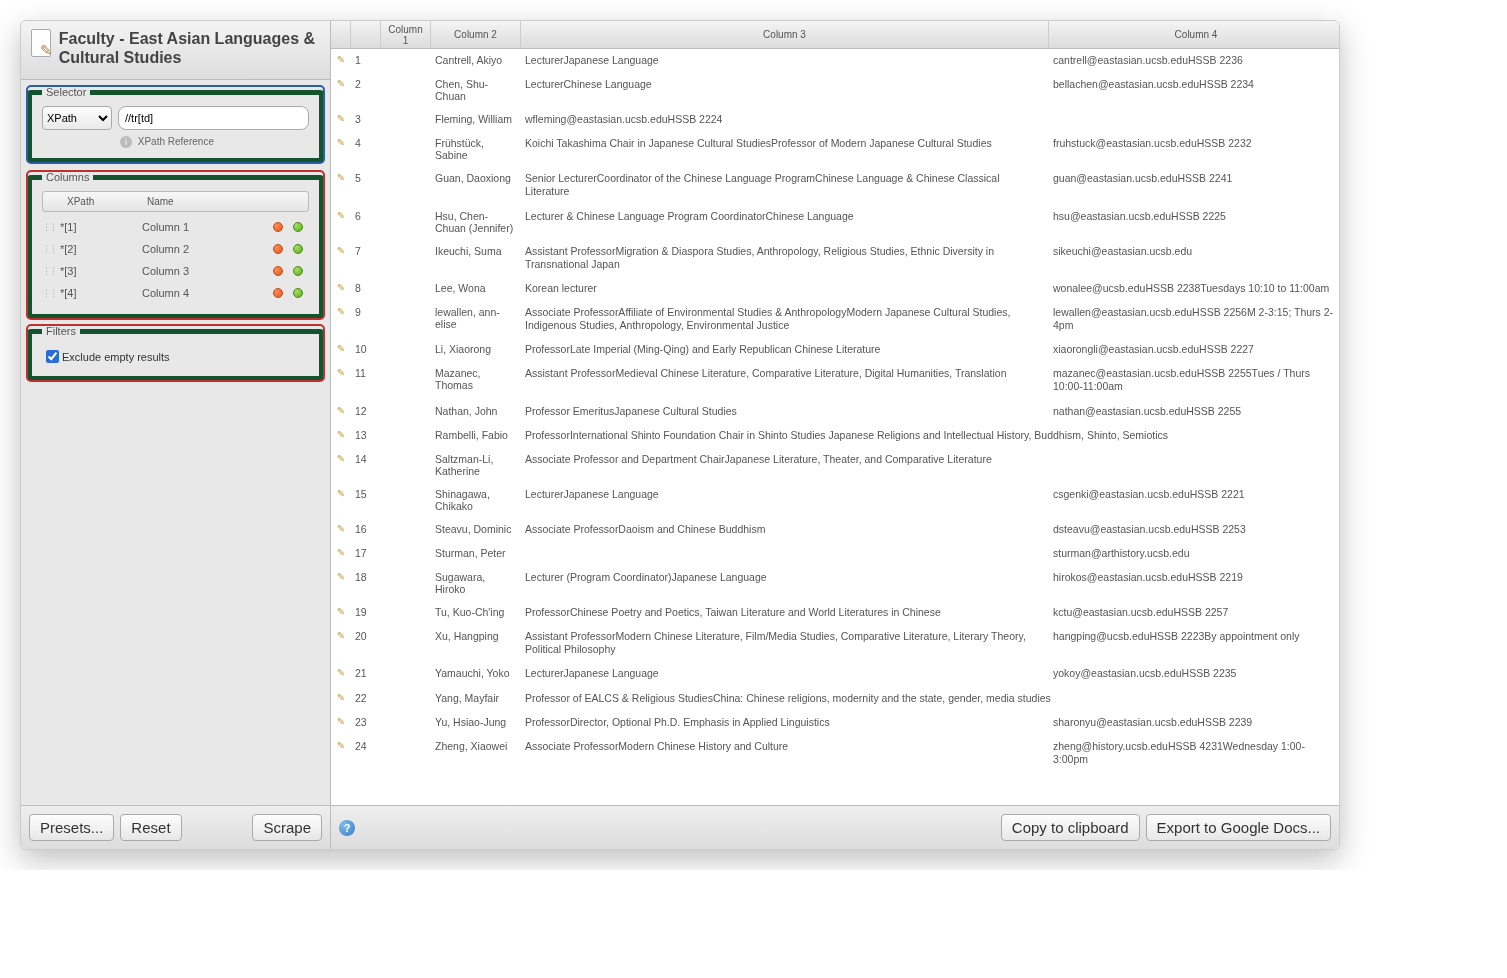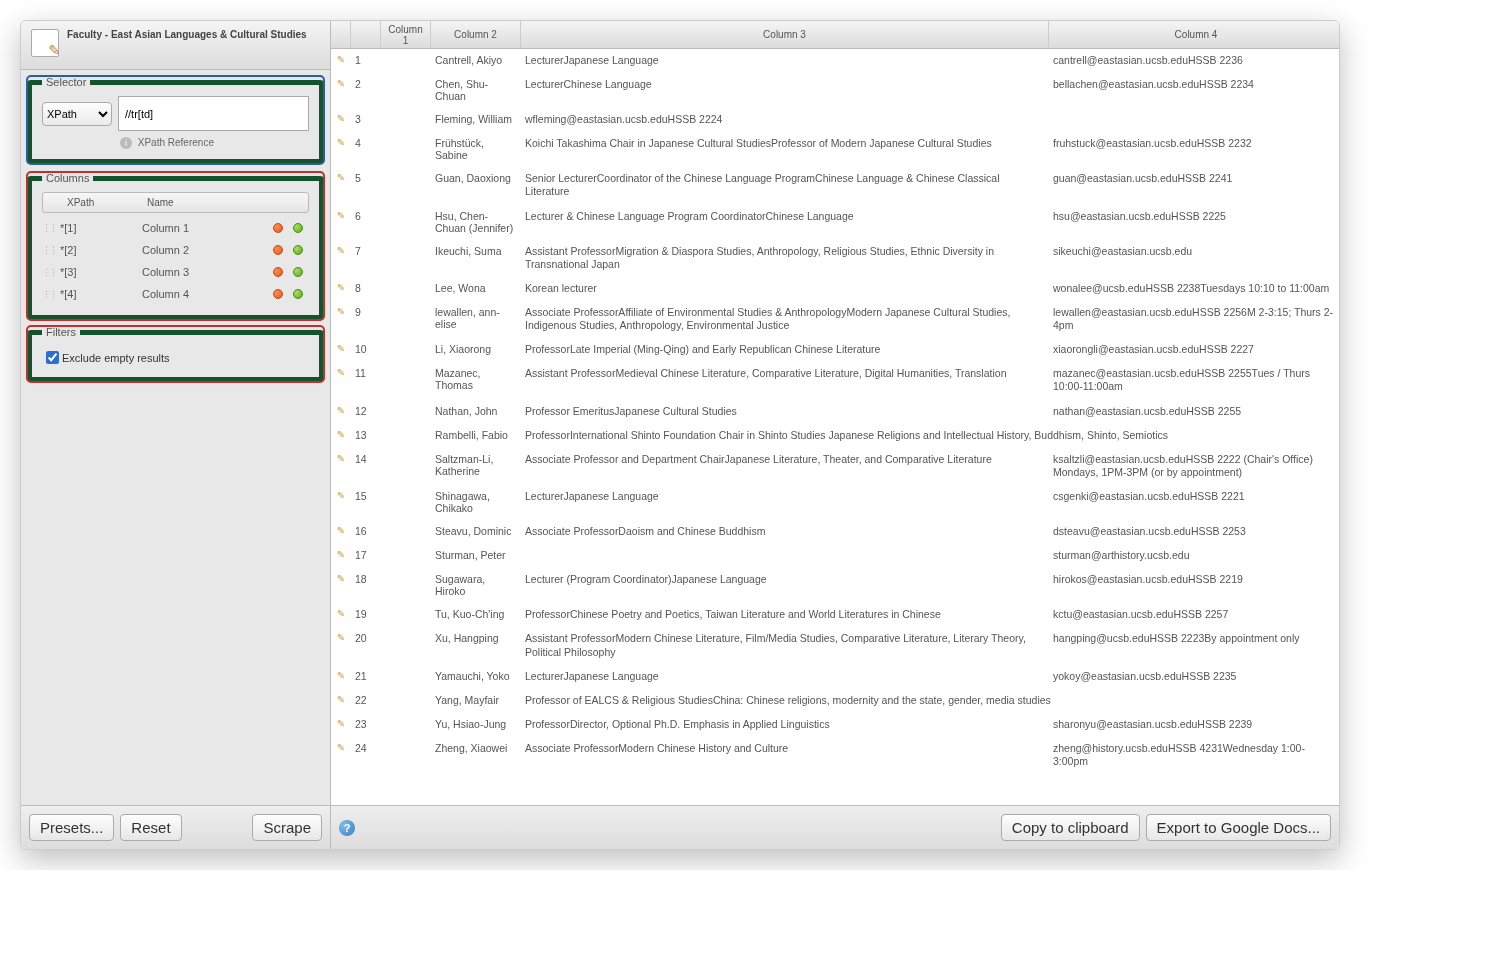--- a/index.html
+++ b/index.html
@@ -54,21 +54,21 @@
   }
   .doc-icon::after {
     content: "✎";
     position: absolute;
     right: -2px; bottom: -2px;
     font-size: 14px;
     color: #b77d2a;
   }
   .left-title {
     font-weight: bold;
-    font-size: 10px;
+    font-size: 16px;
     color: #444;
     line-height: 1.2;
   }
   .left-body {
     flex: 1;
     padding: 6px;
   }
   fieldset {
     border: 5px solid #14532d;
     border-radius: 4px;
@@ -91,23 +91,23 @@
   select.sel-type {
     height: 24px;
     font-size: 11px;
     border: 1px solid #aaa;
     border-radius: 4px;
     background: linear-gradient(#fdfdfd,#eaeaea);
     flex: 0 0 70px;
   }
   input.sel-input {
     flex: 1;
-    height: 35px;
+    height: 24px;
     border: 1px solid #aaa;
-    border-radius: 0;
+    border-radius: 8px;
     padding: 2px 6px;
     font-size: 11px;
   }
   .xpath-ref {
     margin-top: 6px;
     margin-left: 78px;
     font-size: 10px;
     color: #666;
   }
   .xpath-ref .info {
@@ -443,21 +443,20 @@
             <div class="td w-c1"></div>
             <div class="td w-c2">Rambelli, Fabio</div>
             <div class="td w-c3">ProfessorInternational Shinto Foundation Chair in Shinto Studies Japanese Religions and Intellectual History, Buddhism, Shinto, Semiotics</div>
           </div>
           <div class="tr">
             <div class="td w-edit">✎</div>
             <div class="td w-idx">14</div>
             <div class="td w-c1"></div>
             <div class="td w-c2">Saltzman-Li, Katherine</div>
             <div class="td w-c3">Associate Professor and Department ChairJapanese Literature, Theater, and Comparative Literature</div>
-            <div class="td w-c4">ksaltzli@eastasian.ucsb.eduHSSB 2222 (Chair's Office) Mondays, 1PM-3PM (or by appointment)</div>
           </div>
           <div class="tr">
             <div class="td w-edit">✎</div>
             <div class="td w-idx">15</div>
             <div class="td w-c1"></div>
             <div class="td w-c2">Shinagawa, Chikako</div>
             <div class="td w-c3">LecturerJapanese Language</div>
             <div class="td w-c4">csgenki@eastasian.ucsb.eduHSSB 2221</div>
           </div>
           <div class="tr">

